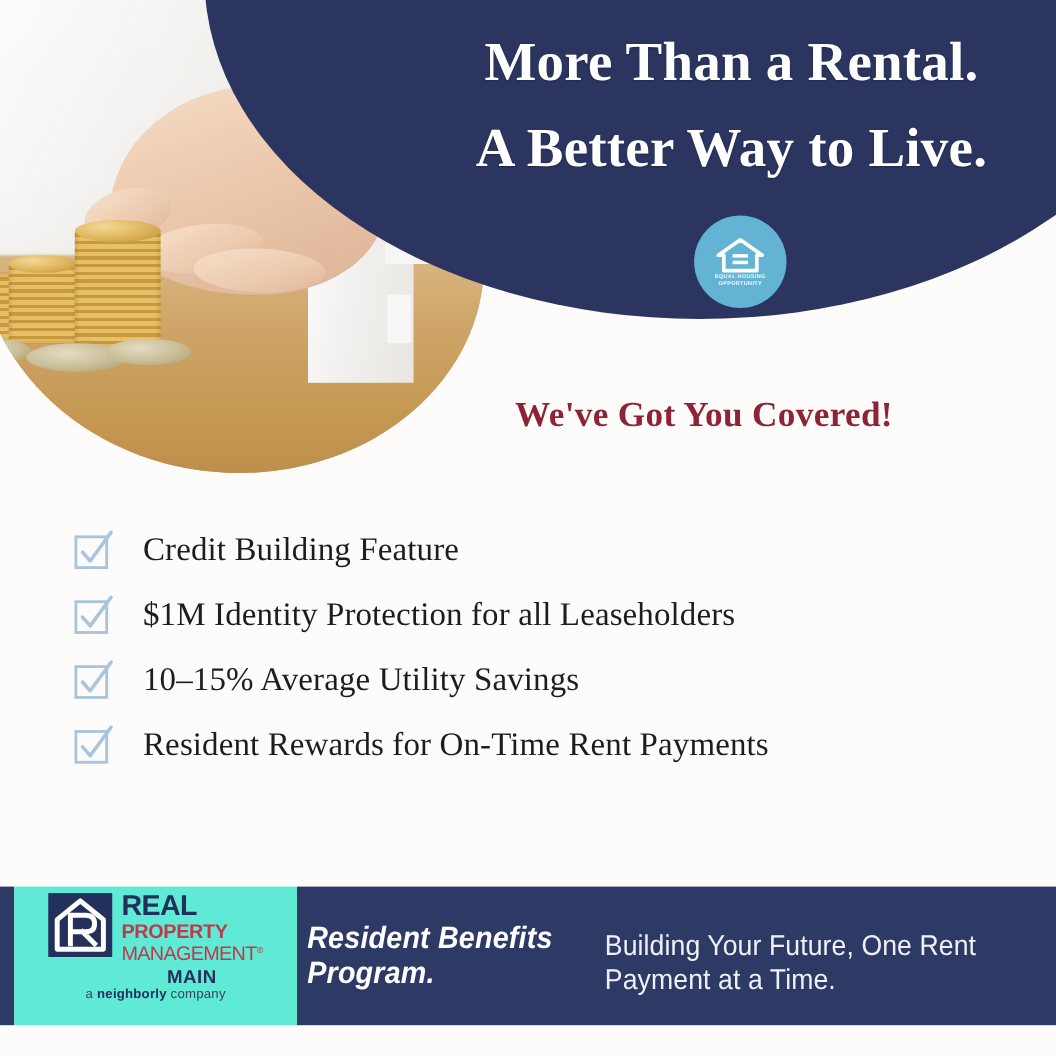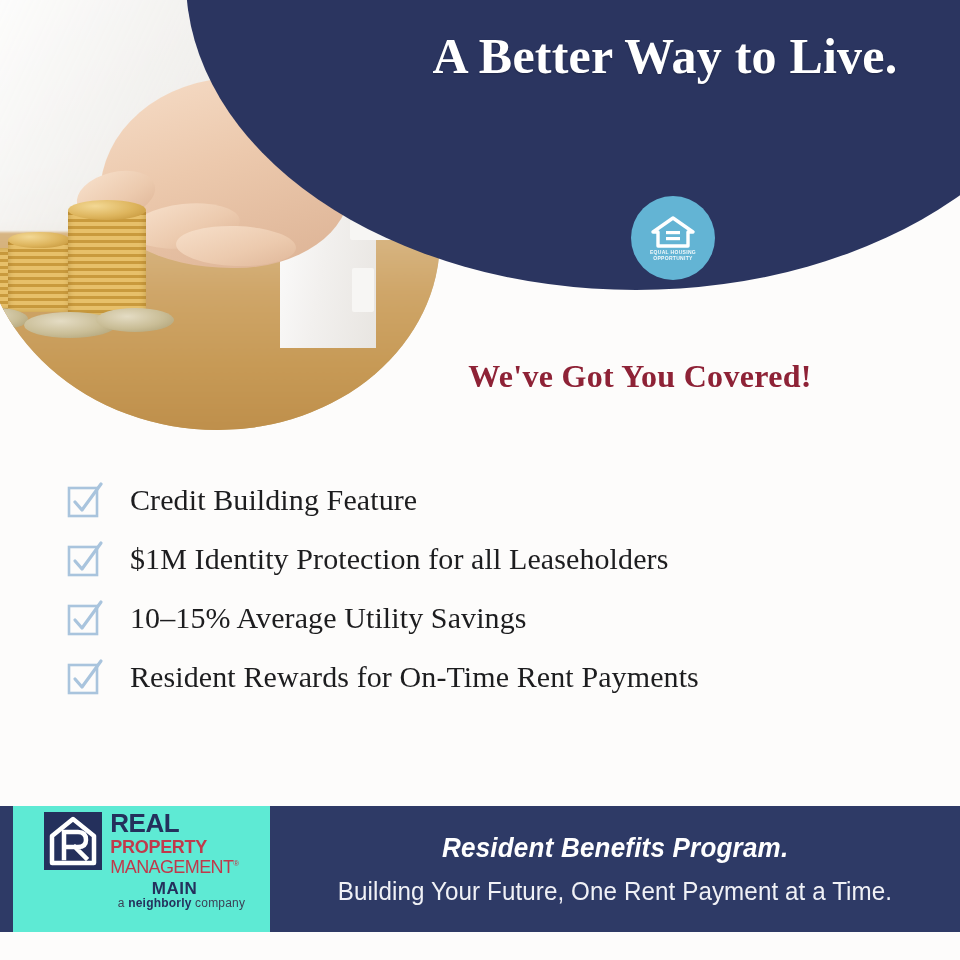--- a/index.html
+++ b/index.html
@@ -293,33 +293,32 @@
   .logo-tagline {
     position: absolute;
     left: 13px;
     top: 896px;
     width: 257px;
     text-align: center;
     font-family: "Liberation Sans", sans-serif;
     font-size: 12px;
     color: #3b4256;
     letter-spacing: .2px;
-    padding-left: 40px;
   }
   .logo-tagline b { font-weight: bold; color: #24305c; }
 
   .footer-bar {
     position: absolute;
     left: 270px;
     top: 806px;
     width: 690px;
     height: 126px;
     background: #2e3a66;
     display: flex;
-    flex-direction: column;
+    flex-direction: row;
     align-items: center;
     justify-content: center;
     font-family: "Liberation Sans", sans-serif;
   }
   .fb-title {
     color: #ffffff;
     font-size: 28px;
     font-weight: bold;
     font-style: italic;
     letter-spacing: .2px;
@@ -364,20 +363,21 @@
       <div class="coin-top ct-tall"></div>
       <div class="flat-coin fc3"></div>
       <div class="flat-coin fc1"></div>
       <div class="flat-coin fc2"></div>
     </div>
   </div>
 
   <div class="navy-blob"></div>
 
   <div class="headline">
+    <div>More Than a Rental.</div>
     <div>A Better Way to Live.</div>
   </div>
 
   <div class="eho">
     <svg width="46" height="34" viewBox="0 0 46 34" aria-hidden="true">
       <path d="M23 3 L43 17 L38 17 L38 31 L8 31 L8 17 L3 17 Z" fill="none" stroke="#ffffff" stroke-width="3.4" stroke-linejoin="round"></path>
       <rect x="16" y="16" width="14" height="3.2" fill="#ffffff"></rect>
       <rect x="16" y="22" width="14" height="3.2" fill="#ffffff"></rect>
     </svg>
     <div class="eho-text">

